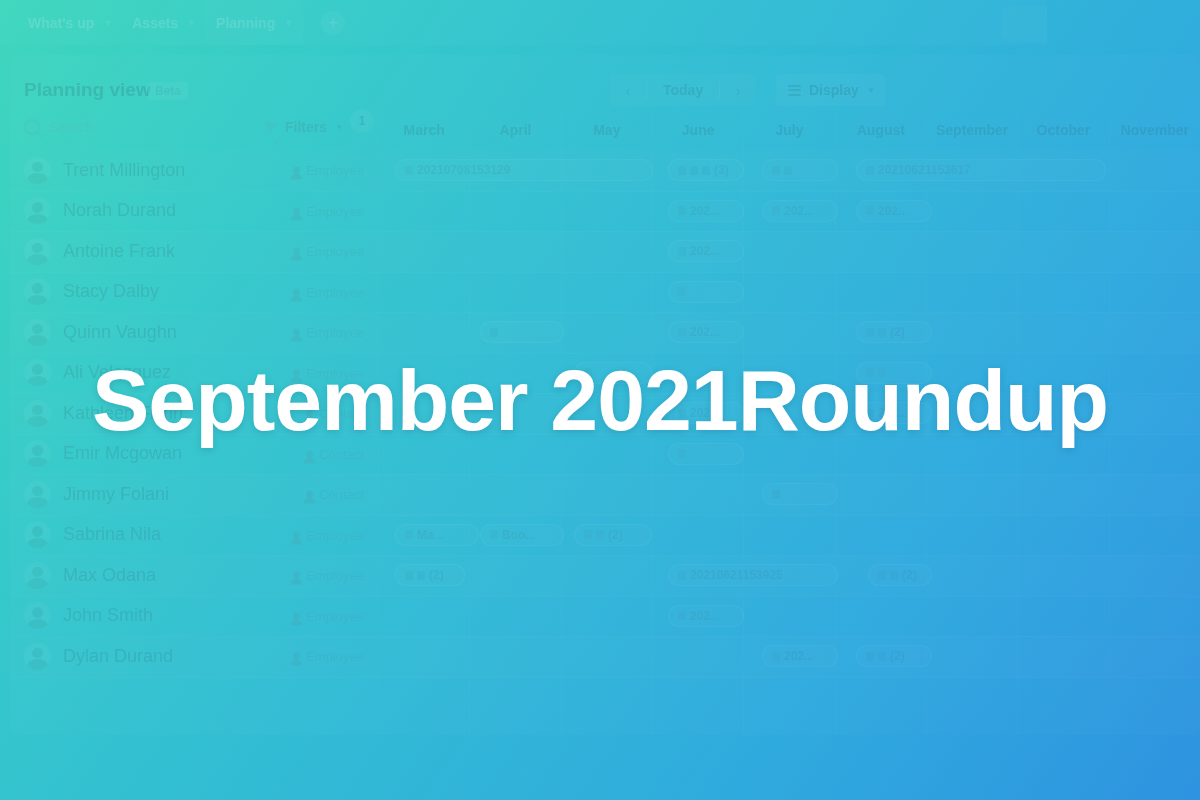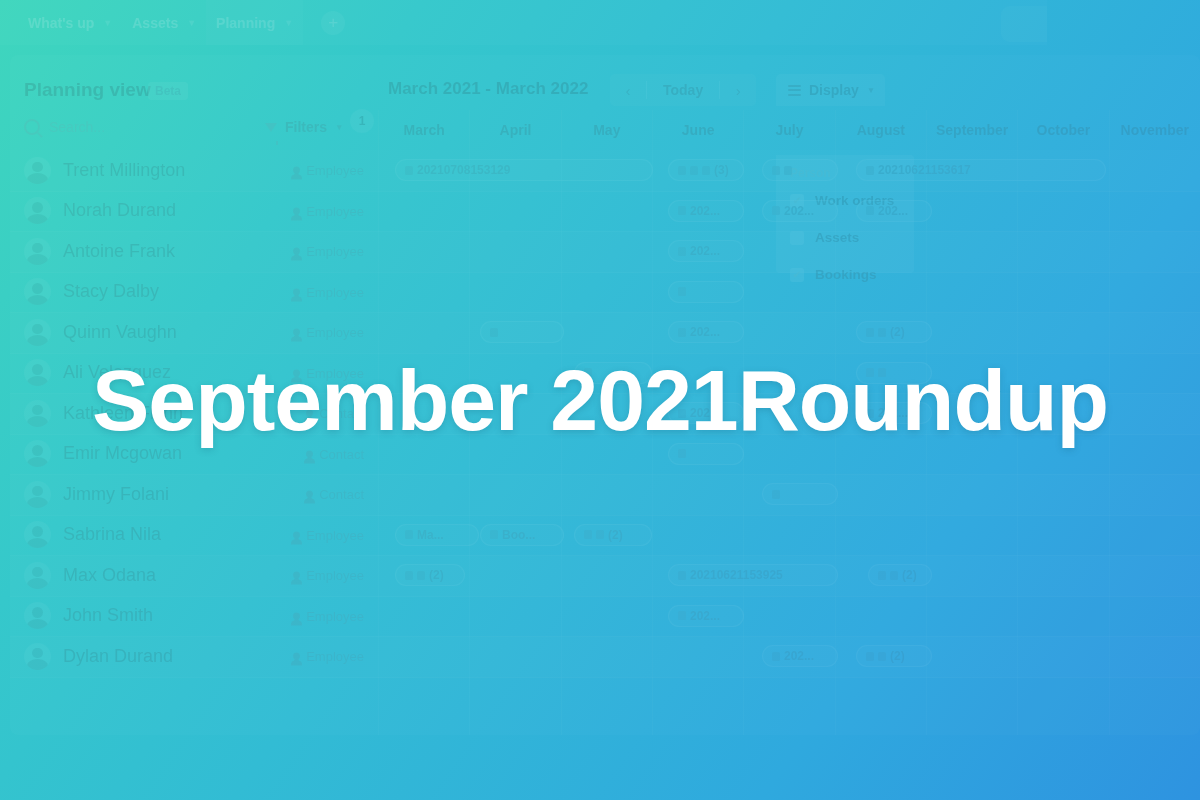--- a/index.html
+++ b/index.html
@@ -151,56 +151,40 @@
         <div class="nav-plus">+</div>
       </div>
       <div class="nav-right"></div>
     </div>
 
     <div class="card">
 
       <div class="card-head">
         <div class="page-title">Planning view</div>
         <div class="beta">Beta</div>
-        <div class="range">March 2021 - March 2022</div>
 
         <div class="navgrp">
           <div class="arrow">‹</div>
           <div class="sep"></div>
           <div class="today">Today</div>
           <div class="sep"></div>
           <div class="arrow">›</div>
         </div>
 
         <div class="display-btn">
           <span class="list-icon">
               <i></i>
               <i></i>
               <i></i>
             </span>
           <span>Display</span>
           <span class="chev">▾</span>
         </div>
       </div>
 
-      <div class="dropdown">
-        <div class="dd-title">Person</div>
-        <div class="dd-item i0">
-          <span class="cbox">✔</span>
-          <span>Work orders</span>
-        </div>
-        <div class="dd-item i1">
-          <span class="cbox"></span>
-          <span>Assets</span>
-        </div>
-        <div class="dd-item i2">
-          <span class="cbox">✔</span>
-          <span>Bookings</span>
-        </div>
-      </div>
 
       <div class="toolrow">
         <div class="search">
           <span class="mag"></span>
           <span class="search-txt">Search...</span>
         </div>
         <div class="filters">
           <span class="funnel"></span>
           <span>Filters</span>
           <span class="chev">▾</span>

